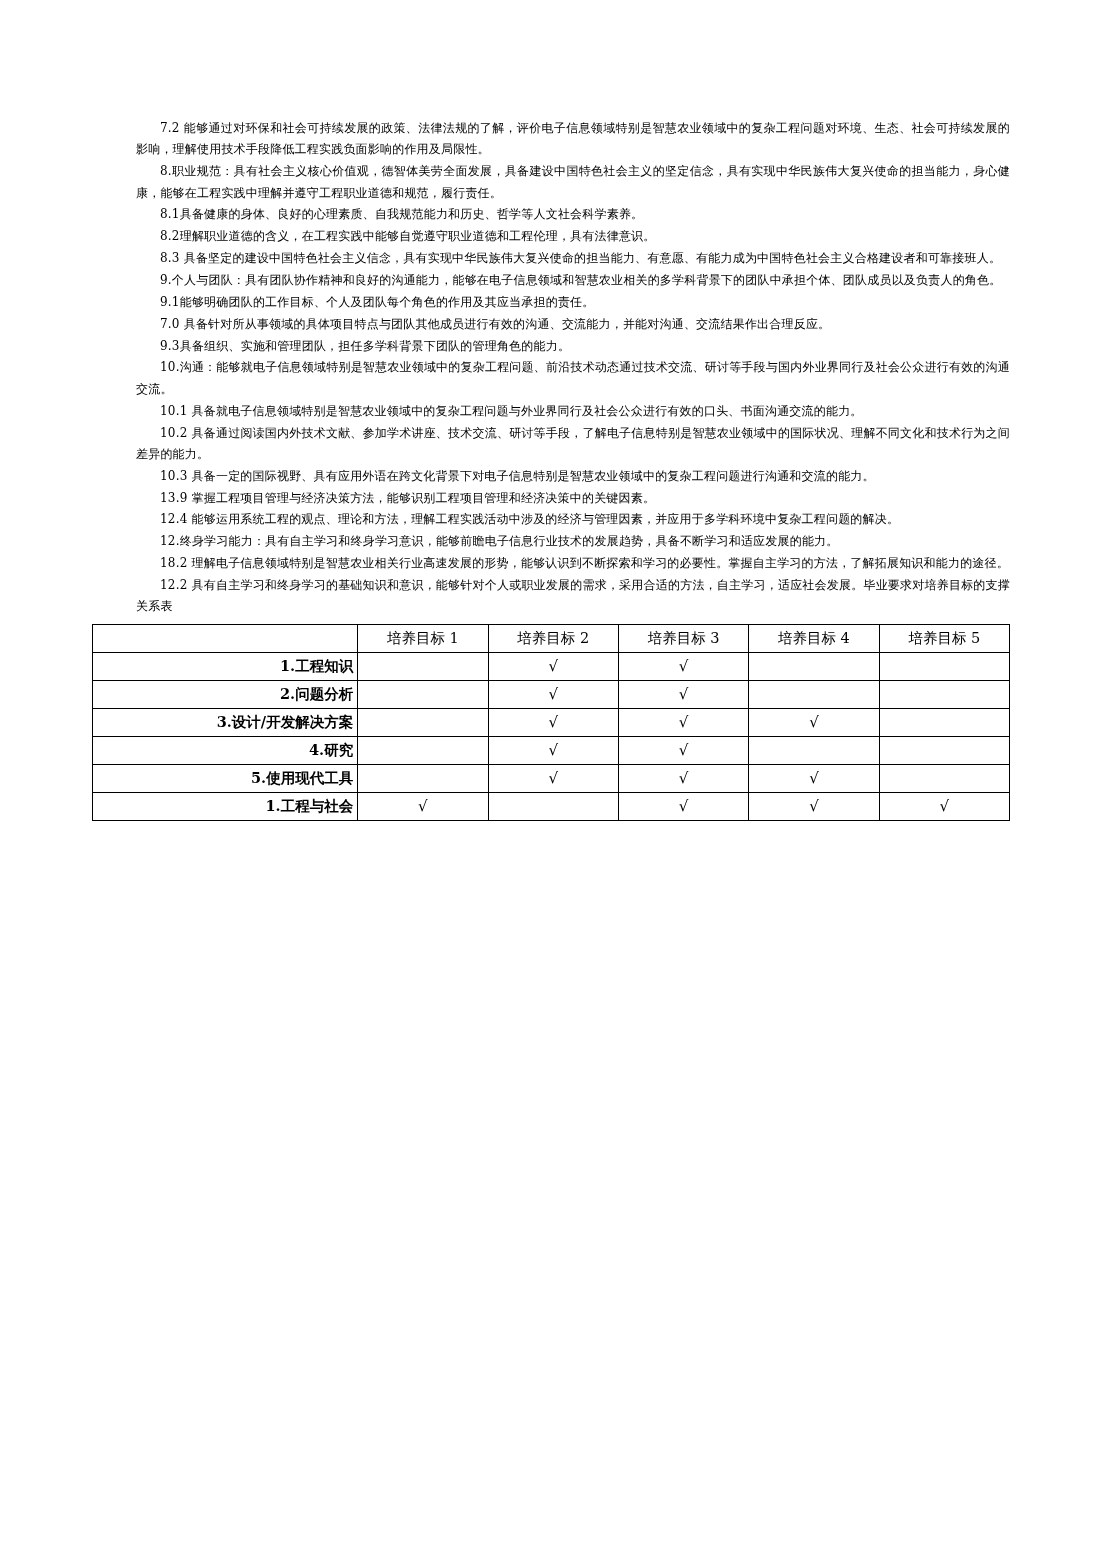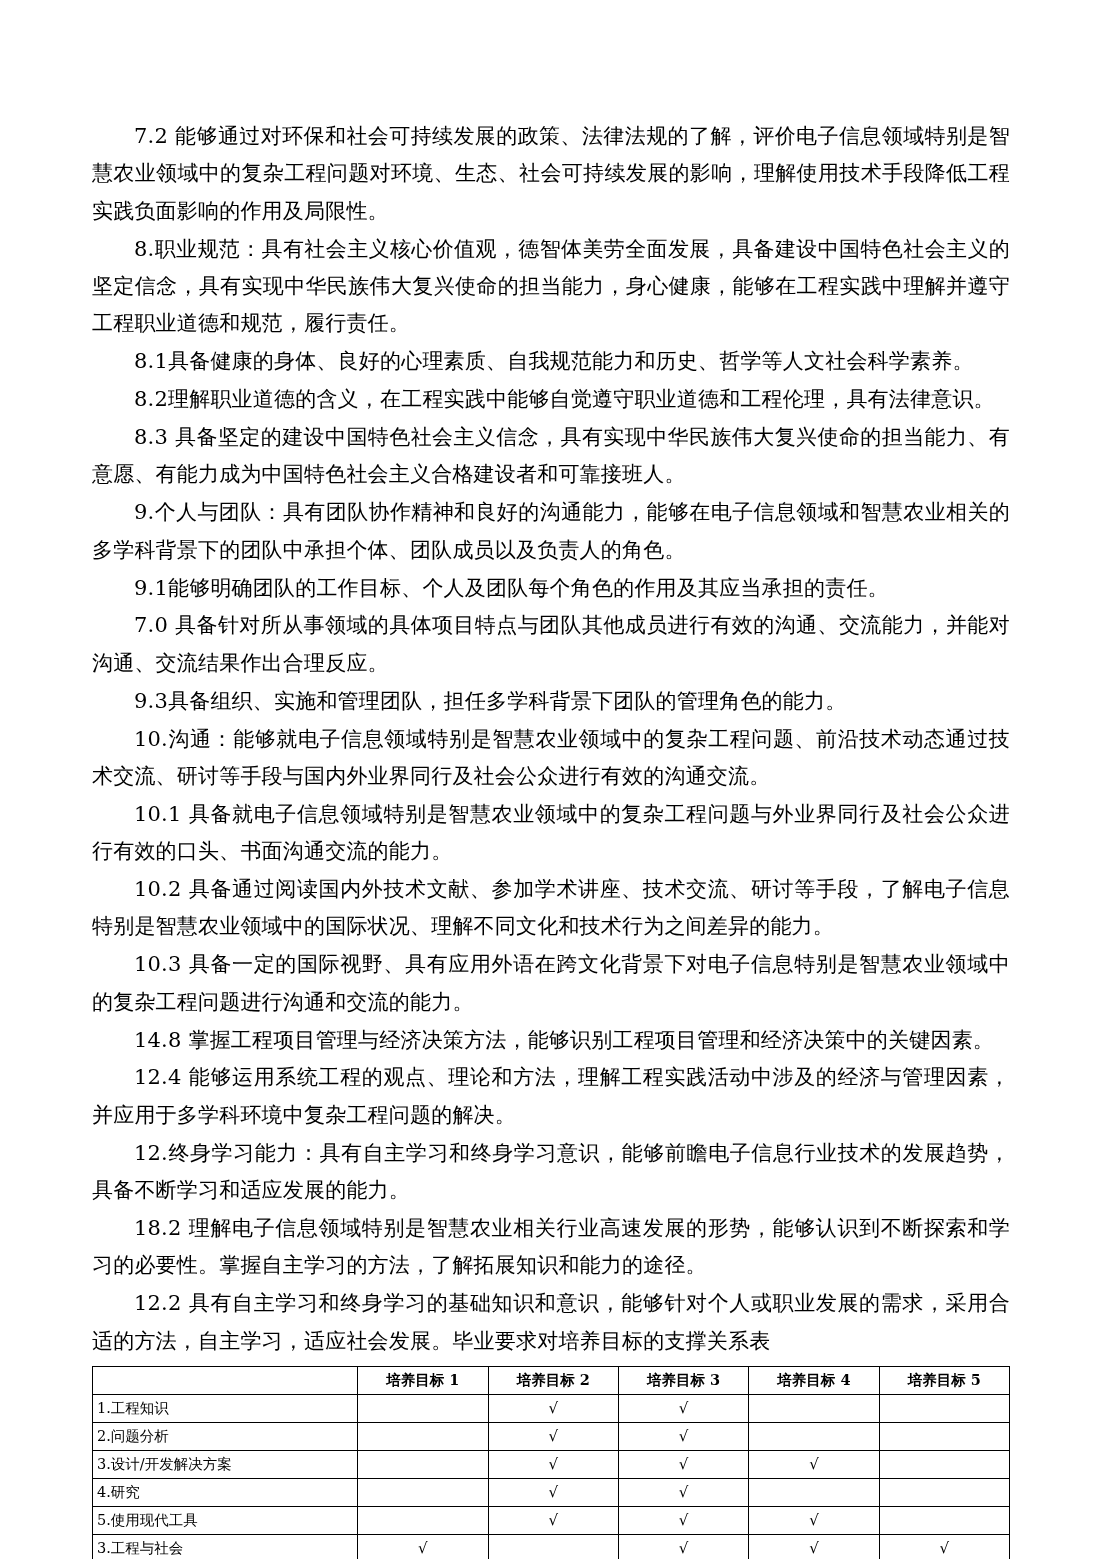--- a/index.html
+++ b/index.html
@@ -14,25 +14,26 @@
     color: #000000;
   }
   .page {
     position: relative;
     width: 1102px;
     min-height: 1559px;
     box-sizing: border-box;
     padding: 118px 92px 40px 92px;
   }
   .doc-body {
-    font-size: 21px;
+    font-size: 12px;
     line-height: 1.78;
     text-align: justify;
     text-justify: inter-ideograph;
     letter-spacing: 0.2px;
+    margin-left: 44px;
   }
   .para {
     margin: 0 0 0.5px 0;
     text-indent: 2em;
   }
   .table-wrap {
     margin-top: 6px;
   }
   table.support-table {
     border-collapse: collapse;
@@ -42,27 +43,27 @@
   }
   table.support-table th,
   table.support-table td {
     border: 1px solid #000000;
     height: 25px;
     padding: 1px 4px;
     line-height: 1.25;
   }
   table.support-table th {
     text-align: center;
-    font-weight: bold;
+    font-weight: normal;
     font-size: 14.5px;
   }
   table.support-table td.rowlabel {
-    text-align: left;
+    text-align: right;
     width: 262px;
-    font-weight: normal;
+    font-weight: bold;
   }
   table.support-table td.mark {
     text-align: center;
     width: 124px;
     font-size: 15px;
   }
   table.support-table th.corner {
     width: 262px;
     border-top-color: #000;
   }
@@ -78,21 +79,21 @@
     <p class="para">8.2理解职业道德的含义，在工程实践中能够自觉遵守职业道德和工程伦理，具有法律意识。</p>
     <p class="para">8.3 具备坚定的建设中国特色社会主义信念，具有实现中华民族伟大复兴使命的担当能力、有意愿、有能力成为中国特色社会主义合格建设者和可靠接班人。</p>
     <p class="para">9.个人与团队：具有团队协作精神和良好的沟通能力，能够在电子信息领域和智慧农业相关的多学科背景下的团队中承担个体、团队成员以及负责人的角色。</p>
     <p class="para">9.1能够明确团队的工作目标、个人及团队每个角色的作用及其应当承担的责任。</p>
     <p class="para">7.0 具备针对所从事领域的具体项目特点与团队其他成员进行有效的沟通、交流能力，并能对沟通、交流结果作出合理反应。</p>
     <p class="para">9.3具备组织、实施和管理团队，担任多学科背景下团队的管理角色的能力。</p>
     <p class="para">10.沟通：能够就电子信息领域特别是智慧农业领域中的复杂工程问题、前沿技术动态通过技术交流、研讨等手段与国内外业界同行及社会公众进行有效的沟通交流。</p>
     <p class="para">10.1 具备就电子信息领域特别是智慧农业领域中的复杂工程问题与外业界同行及社会公众进行有效的口头、书面沟通交流的能力。</p>
     <p class="para">10.2 具备通过阅读国内外技术文献、参加学术讲座、技术交流、研讨等手段，了解电子信息特别是智慧农业领域中的国际状况、理解不同文化和技术行为之间差异的能力。</p>
     <p class="para">10.3 具备一定的国际视野、具有应用外语在跨文化背景下对电子信息特别是智慧农业领域中的复杂工程问题进行沟通和交流的能力。</p>
-    <p class="para">14.8 掌握工程项目管理与经济决策方法，能够识别工程项目管理和经济决策中的关键因素。</p>
+    <p class="para">13.9 掌握工程项目管理与经济决策方法，能够识别工程项目管理和经济决策中的关键因素。</p>
     <p class="para">12.4 能够运用系统工程的观点、理论和方法，理解工程实践活动中涉及的经济与管理因素，并应用于多学科环境中复杂工程问题的解决。</p>
     <p class="para">12.终身学习能力：具有自主学习和终身学习意识，能够前瞻电子信息行业技术的发展趋势，具备不断学习和适应发展的能力。</p>
     <p class="para">18.2 理解电子信息领域特别是智慧农业相关行业高速发展的形势，能够认识到不断探索和学习的必要性。掌握自主学习的方法，了解拓展知识和能力的途径。</p>
     <p class="para">12.2 具有自主学习和终身学习的基础知识和意识，能够针对个人或职业发展的需求，采用合适的方法，自主学习，适应社会发展。毕业要求对培养目标的支撑关系表</p>
   </div>
 
   <div class="table-wrap">
     <table class="support-table">
       <thead>
         <tr>
@@ -139,21 +140,21 @@
         </tr>
         <tr>
           <td class="rowlabel">5.使用现代工具</td>
           <td class="mark"></td>
           <td class="mark">√</td>
           <td class="mark">√</td>
           <td class="mark">√</td>
           <td class="mark"></td>
         </tr>
         <tr>
-          <td class="rowlabel">3.工程与社会</td>
+          <td class="rowlabel">1.工程与社会</td>
           <td class="mark">√</td>
           <td class="mark"></td>
           <td class="mark">√</td>
           <td class="mark">√</td>
           <td class="mark">√</td>
         </tr>
       </tbody>
     </table>
   </div>
 </div>

